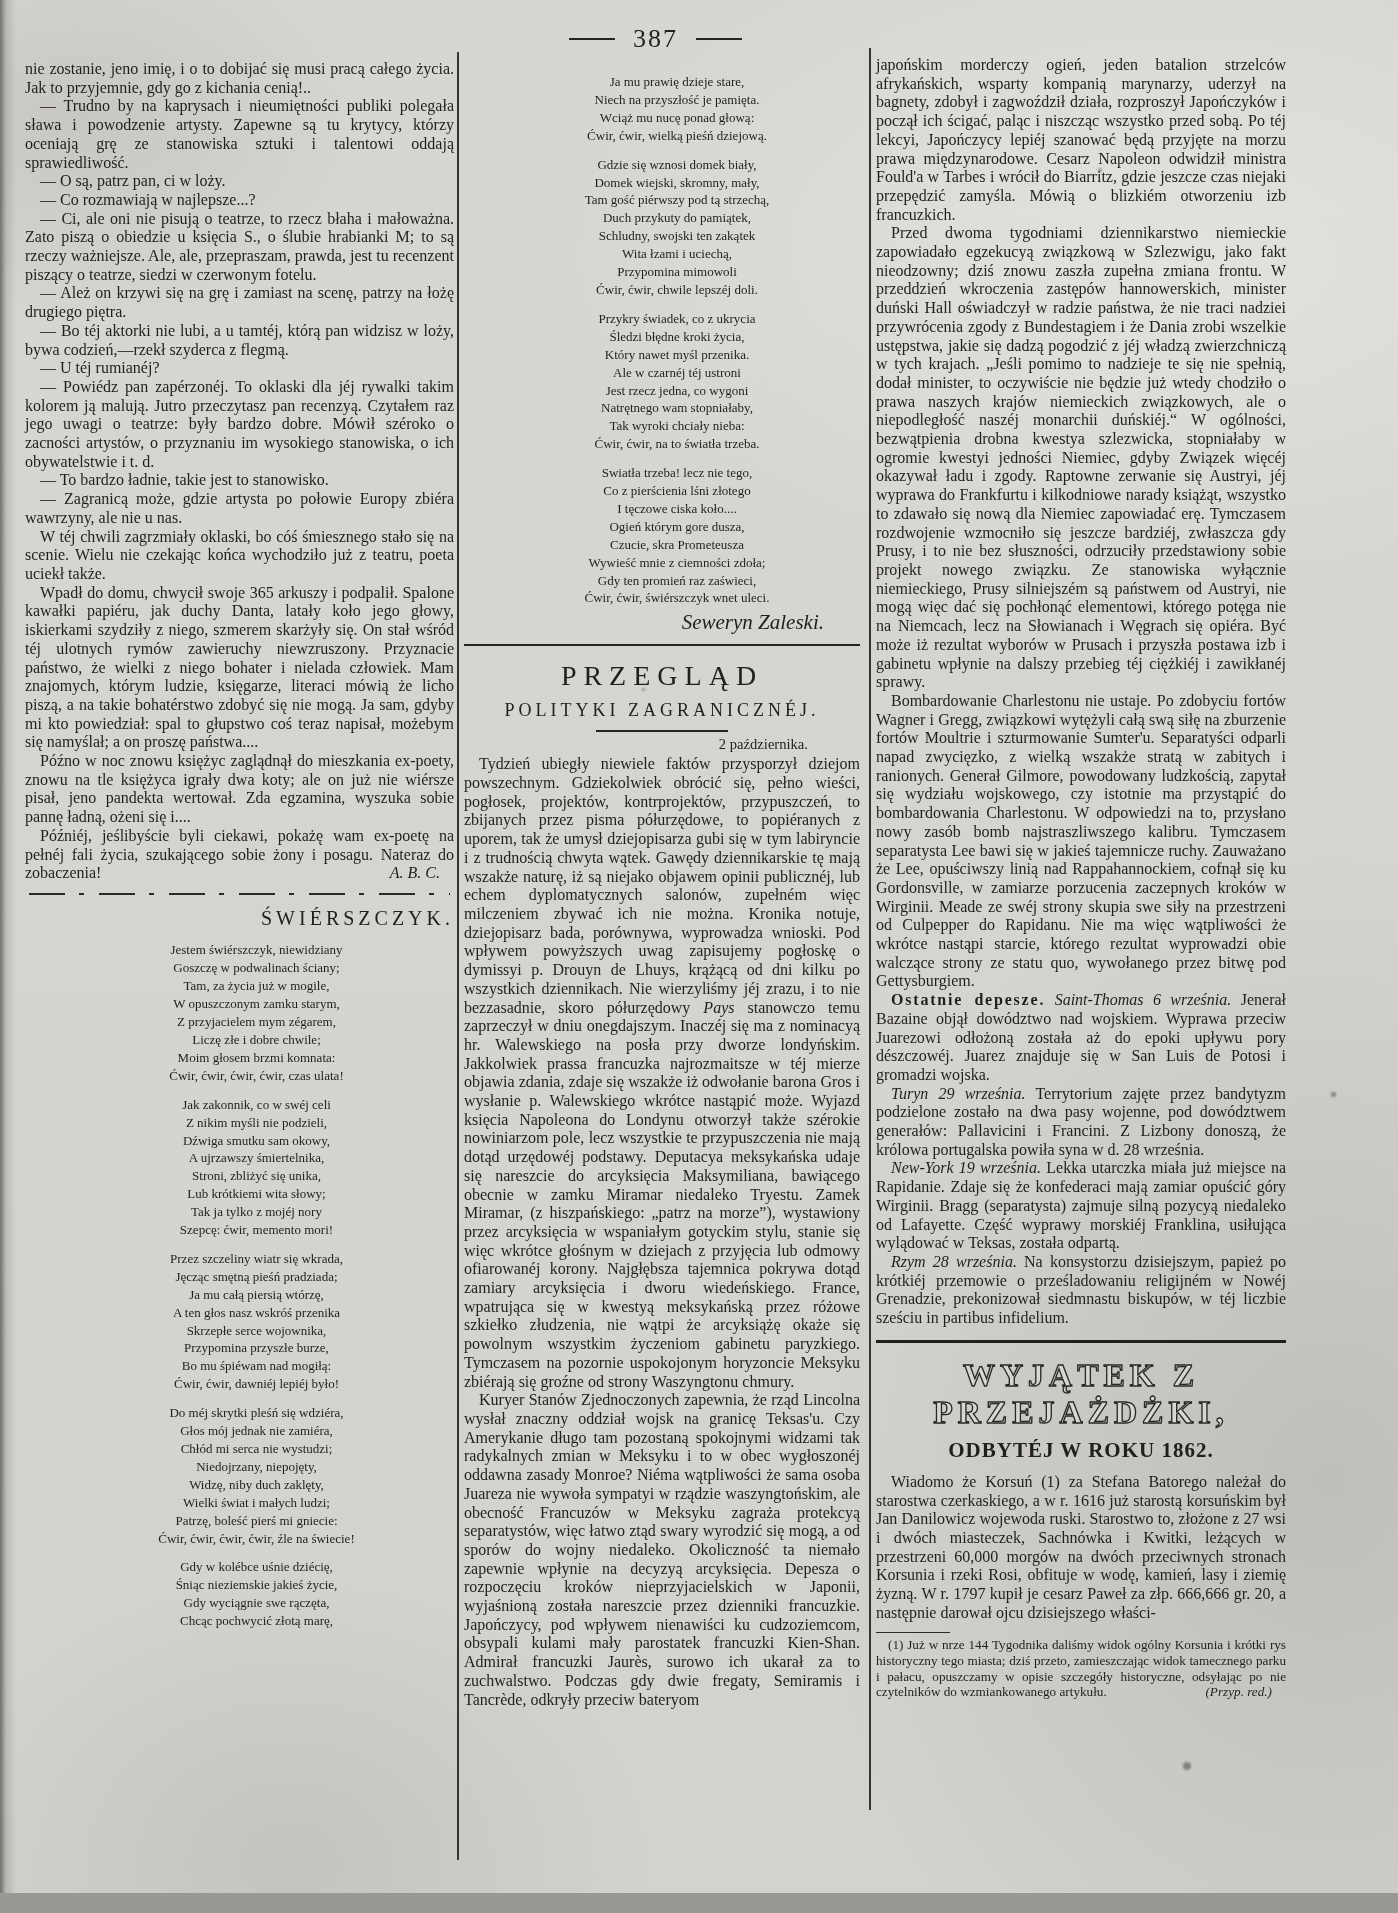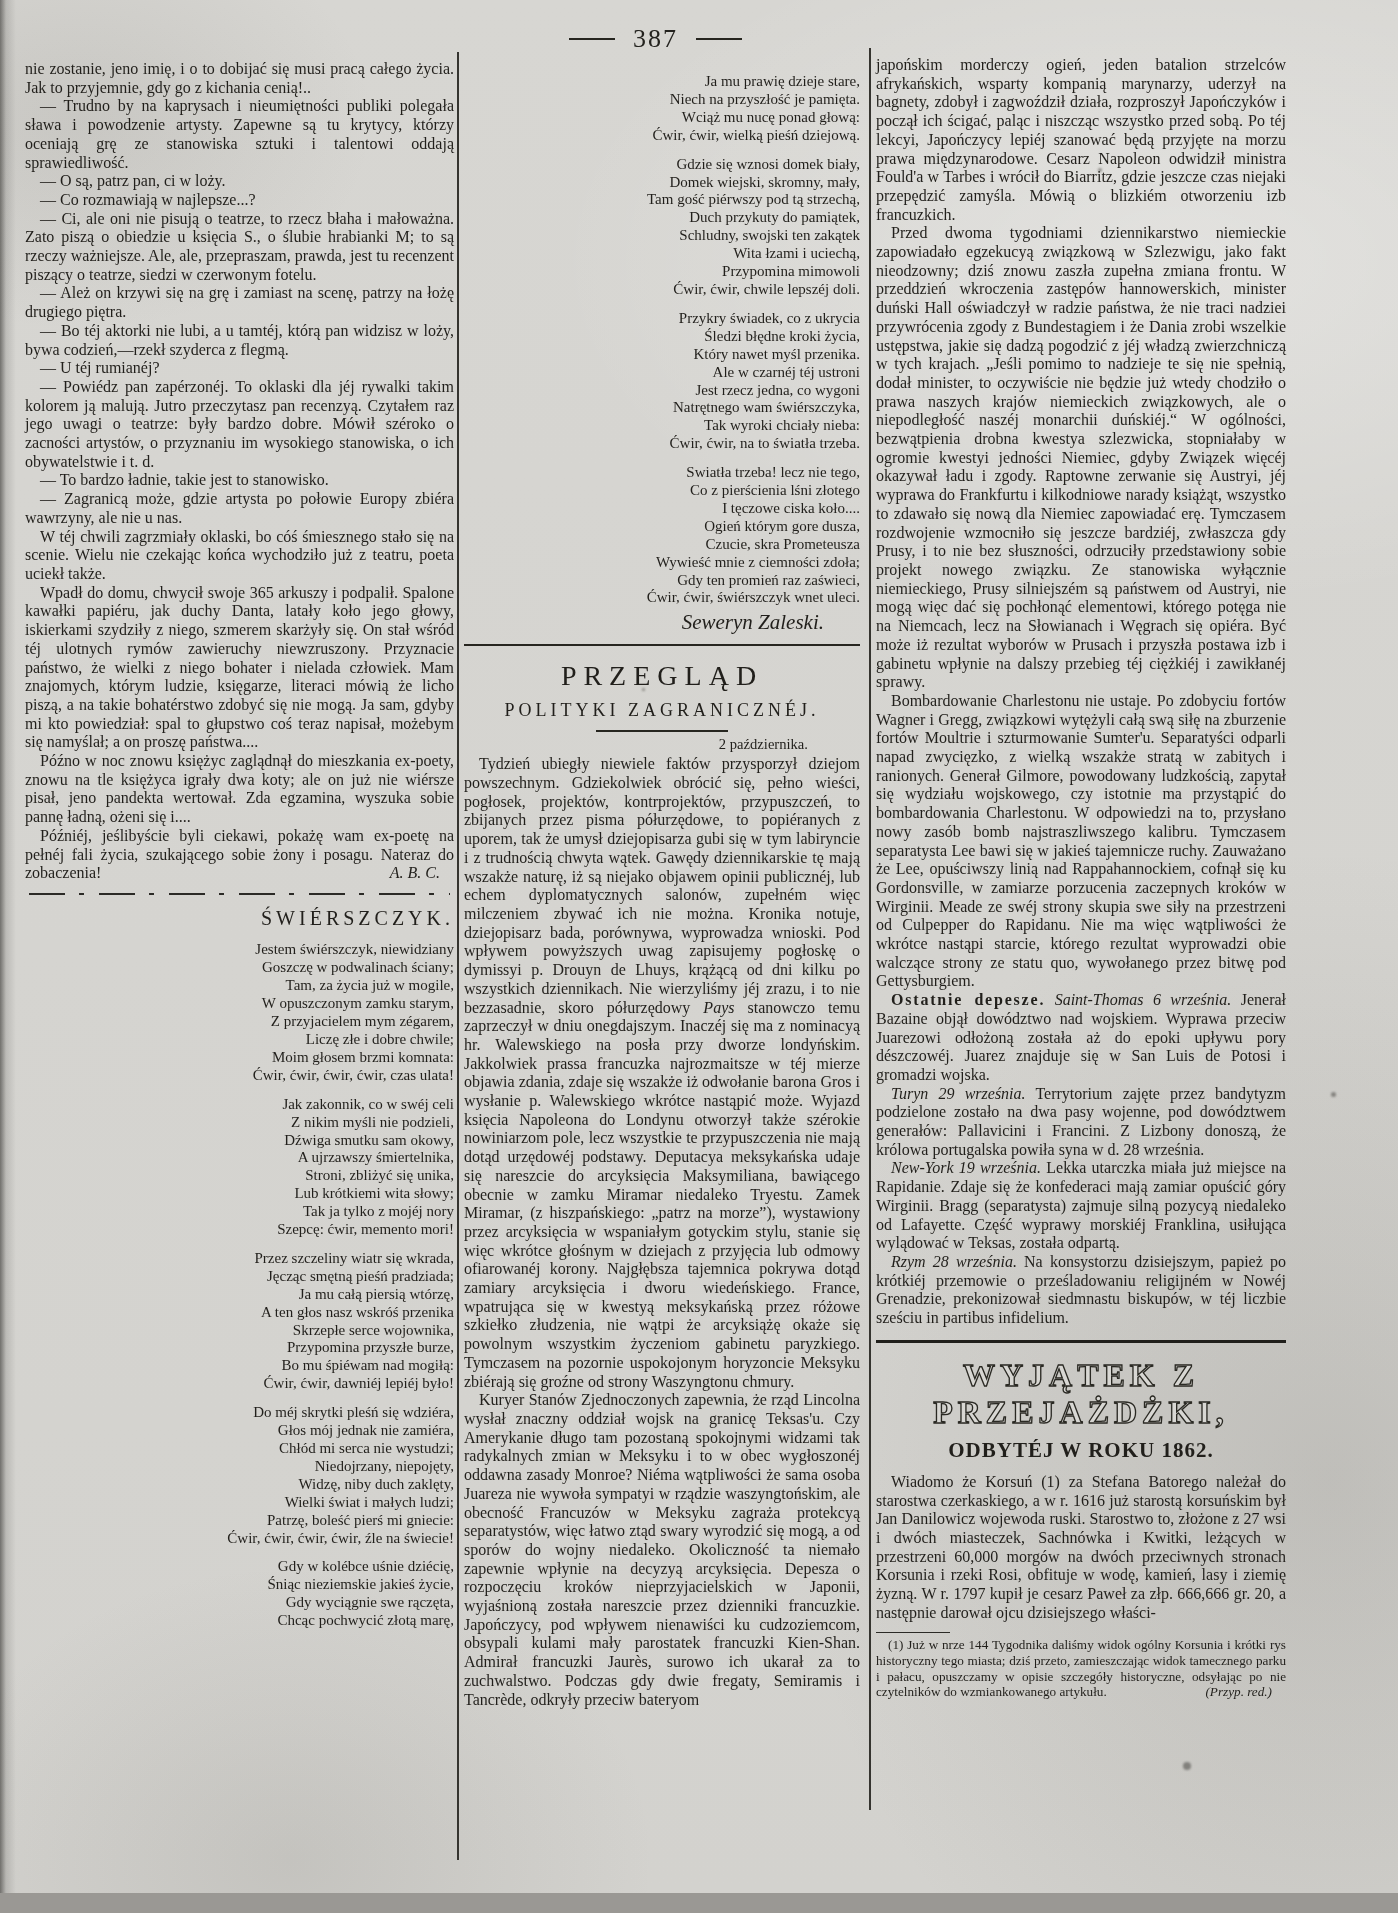--- a/index.html
+++ b/index.html
@@ -20,21 +20,21 @@
   #div1{left:457px;top:52px;height:1808px;}
   #div2{left:869px;top:48px;height:1762px;}
   .header{position:absolute;left:25px;top:24px;width:1261px;text-align:center;
     font-size:26px;letter-spacing:2px;color:#24231f;}
   .header .dash{display:inline-block;width:46px;height:2px;background:#26251f;
     vertical-align:7px;margin:0 18px;}
   p{margin:0;}
   .paragraph,.paragraph-continued{font-size:16px;line-height:18.7px;text-align:justify;}
   .paragraph{text-indent:15px;}
   .paragraph-continued{text-indent:0;}
-  .verse{font-size:15px;line-height:17.9px;text-align:right;margin:11px 0 0 58px;}
+  .verse{font-size:13px;line-height:17.9px;text-align:center;margin:11px 0 0 58px;}
   .verse div{white-space:nowrap;}
   [data-col="1"] .verse{margin-left:30px;}
   [data-col="0"] .verse{margin-left:34px;}
   .signature{text-align:right;font-style:italic;font-size:21px;margin:3px 36px 2px 0;}
   .dateline{text-align:right;font-size:14.6px;margin:4px 52px 2px 0;}
   .heading-title{text-align:right;font-size:20px;letter-spacing:4px;margin:12px 0 4px;}
   .heading-przeglad{text-align:center;font-size:28px;letter-spacing:7px;margin:14px 0 0;}
   .heading-przeglad2{text-align:center;font-size:18px;letter-spacing:4px;margin:8px 0 0;}
   .heading-outline{text-align:center;font-size:32px;font-weight:bold;letter-spacing:5px;
     margin:14px 0 0;color:#d8d7d3;-webkit-text-stroke:1.3px #2a2923;
@@ -143,21 +143,21 @@
         <div>Wita łzami i uciechą,</div>
         <div>Przypomina mimowoli</div>
         <div>Ćwir, ćwir, chwile lepszéj doli.</div>
       </div>
       <div class="verse">
         <div>Przykry świadek, co z ukrycia</div>
         <div>Śledzi błędne kroki życia,</div>
         <div>Który nawet myśl przenika.</div>
         <div>Ale w czarnéj téj ustroni</div>
         <div>Jest rzecz jedna, co wygoni</div>
-        <div>Natrętnego wam świérszczyka,</div>
+        <div>Natrętnego wam stopniałaby,</div>
         <div>Tak wyroki chciały nieba:</div>
         <div>Ćwir, ćwir, na to światła trzeba.</div>
       </div>
       <div class="verse">
         <div>Swiatła trzeba! lecz nie tego,</div>
         <div>Co z pierścienia lśni złotego</div>
         <div>I tęczowe ciska koło....</div>
         <div>Ogień którym gore dusza,</div>
         <div>Czucie, skra Prometeusza</div>
         <div>Wywieść mnie z ciemności zdoła;</div>

